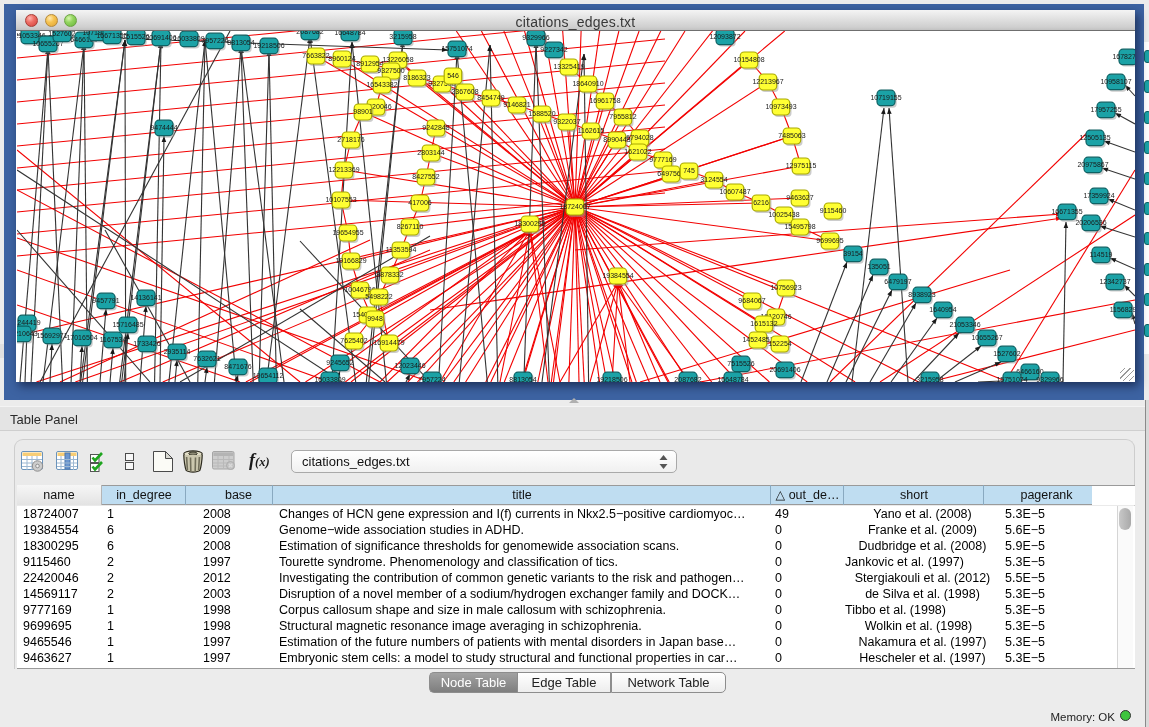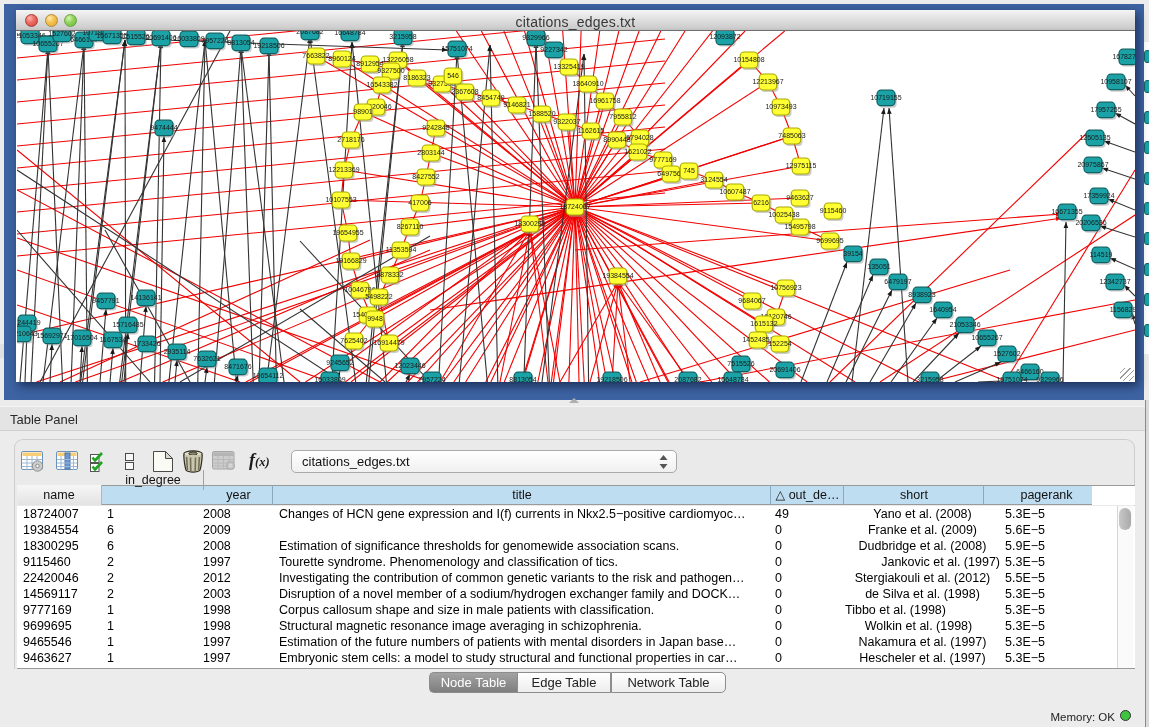--- a/index.html
+++ b/index.html
@@ -932,60 +932,61 @@
 <div style="position:absolute;left:249px;top:450px;width:30px;height:22px;font-family:'Liberation Serif',serif;font-style:italic;font-weight:bold;font-size:18px;color:#1a1a1a">f<span style="font-size:12.5px">(x)</span></div>
 <div class="combo">citations_edges.txt
   <svg style="position:absolute;right:8px;top:4px" width="9" height="15">
       <path d="M4.5 0 L8.5 5 L0.5 5 Z" fill="#555"></path>
       <path d="M4.5 14 L8.5 9 L0.5 9 Z" fill="#555"></path>
     </svg>
 </div>
 <div class="tablebg"></div>
 <div class="thead" style="width:1118px"></div>
 <div class="th" style="left:17px;top:485px;width:85px;background:linear-gradient(#f6f6f6,#e3e3e3);border-right:1px solid #b5b5b5">name</div>
-<div class="th" style="left:103px;top:470px;width:101px">in_degree</div>
-<div class="th" style="left:205px;top:485px;width:68px">year</div>
+<div class="th" style="left:103px;top:485px;width:83px">in_degree</div>
+<div class="th" style="left:205px;top:485px;width:68px">base</div>
 <div class="th" style="left:274px;top:485px;width:497px">title</div>
 <div class="th" style="left:772px;top:485px;width:72px">△ out_de…</div>
 <div class="th" style="left:845px;top:485px;width:139px">short</div>
 <div class="th" style="left:1001px;top:485px;width:91px;border-right:none">pagerank</div>
 <div style="position:absolute;left:1092px;top:486px;width:43px;height:19px;background:#fff"></div>
 <div class="trow" style="top:506px">
 <span style="left:23px">18724007</span>
     <span style="left:107px">1</span>
     <span style="left:203px">2008</span>
 <span style="left:279px">Changes of HCN gene expression and I(f) currents in Nkx2.5−positive cardiomyoc…</span>
     <span style="left:775px">49</span>
 <span style="left:845px;width:155px;text-align:center">Yano et al. (2008)</span>
     <span style="left:1005px">5.3E−5</span>
   </div>
 <div class="trow" style="top:522px">
 <span style="left:23px">19384554</span>
     <span style="left:107px">6</span>
     <span style="left:203px">2009</span>
+<span style="left:279px">Genome−wide association studies in ADHD.</span>
     <span style="left:775px">0</span>
 <span style="left:845px;width:155px;text-align:center">Franke et al. (2009)</span>
     <span style="left:1005px">5.6E−5</span>
   </div>
 <div class="trow" style="top:538px">
 <span style="left:23px">18300295</span>
     <span style="left:107px">6</span>
     <span style="left:203px">2008</span>
 <span style="left:279px">Estimation of significance thresholds for genomewide association scans.</span>
     <span style="left:775px">0</span>
 <span style="left:845px;width:155px;text-align:center">Dudbridge et al. (2008)</span>
     <span style="left:1005px">5.9E−5</span>
   </div>
 <div class="trow" style="top:554px">
 <span style="left:23px">9115460</span>
     <span style="left:107px">2</span>
     <span style="left:203px">1997</span>
 <span style="left:279px">Tourette syndrome. Phenomenology and classification of tics.</span>
     <span style="left:775px">0</span>
-<span style="left:845px;width:155px;text-align:right">Jankovic et al. (1997)</span>
+<span style="left:845px;width:155px;text-align:left">Jankovic et al. (1997)</span>
     <span style="left:1005px">5.3E−5</span>
   </div>
 <div class="trow" style="top:570px">
 <span style="left:23px">22420046</span>
     <span style="left:107px">2</span>
     <span style="left:203px">2012</span>
 <span style="left:279px">Investigating the contribution of common genetic variants to the risk and pathogen…</span>
     <span style="left:775px">0</span>
 <span style="left:845px;width:155px;text-align:center">Stergiakouli et al. (2012)</span>
     <span style="left:1005px">5.5E−5</span>
@@ -996,21 +997,21 @@
     <span style="left:203px">2003</span>
 <span style="left:279px">Disruption of a novel member of a sodium/hydrogen exchanger family and DOCK…</span>
     <span style="left:775px">0</span>
 <span style="left:845px;width:155px;text-align:center">de Silva et al. (1998)</span>
     <span style="left:1005px">5.3E−5</span>
   </div>
 <div class="trow" style="top:602px">
 <span style="left:23px">9777169</span>
     <span style="left:107px">1</span>
     <span style="left:203px">1998</span>
-<span style="left:279px">Corpus callosum shape and size in male patients with classification.</span>
+<span style="left:279px">Corpus callosum shape and size in male callosum with schizophrenia.</span>
     <span style="left:775px">0</span>
 <span style="left:845px;width:155px;text-align:left">Tibbo et al. (1998)</span>
     <span style="left:1005px">5.3E−5</span>
   </div>
 <div class="trow" style="top:618px">
 <span style="left:23px">9699695</span>
     <span style="left:107px">1</span>
     <span style="left:203px">1998</span>
 <span style="left:279px">Structural magnetic resonance image averaging in schizophrenia.</span>
     <span style="left:775px">0</span>

